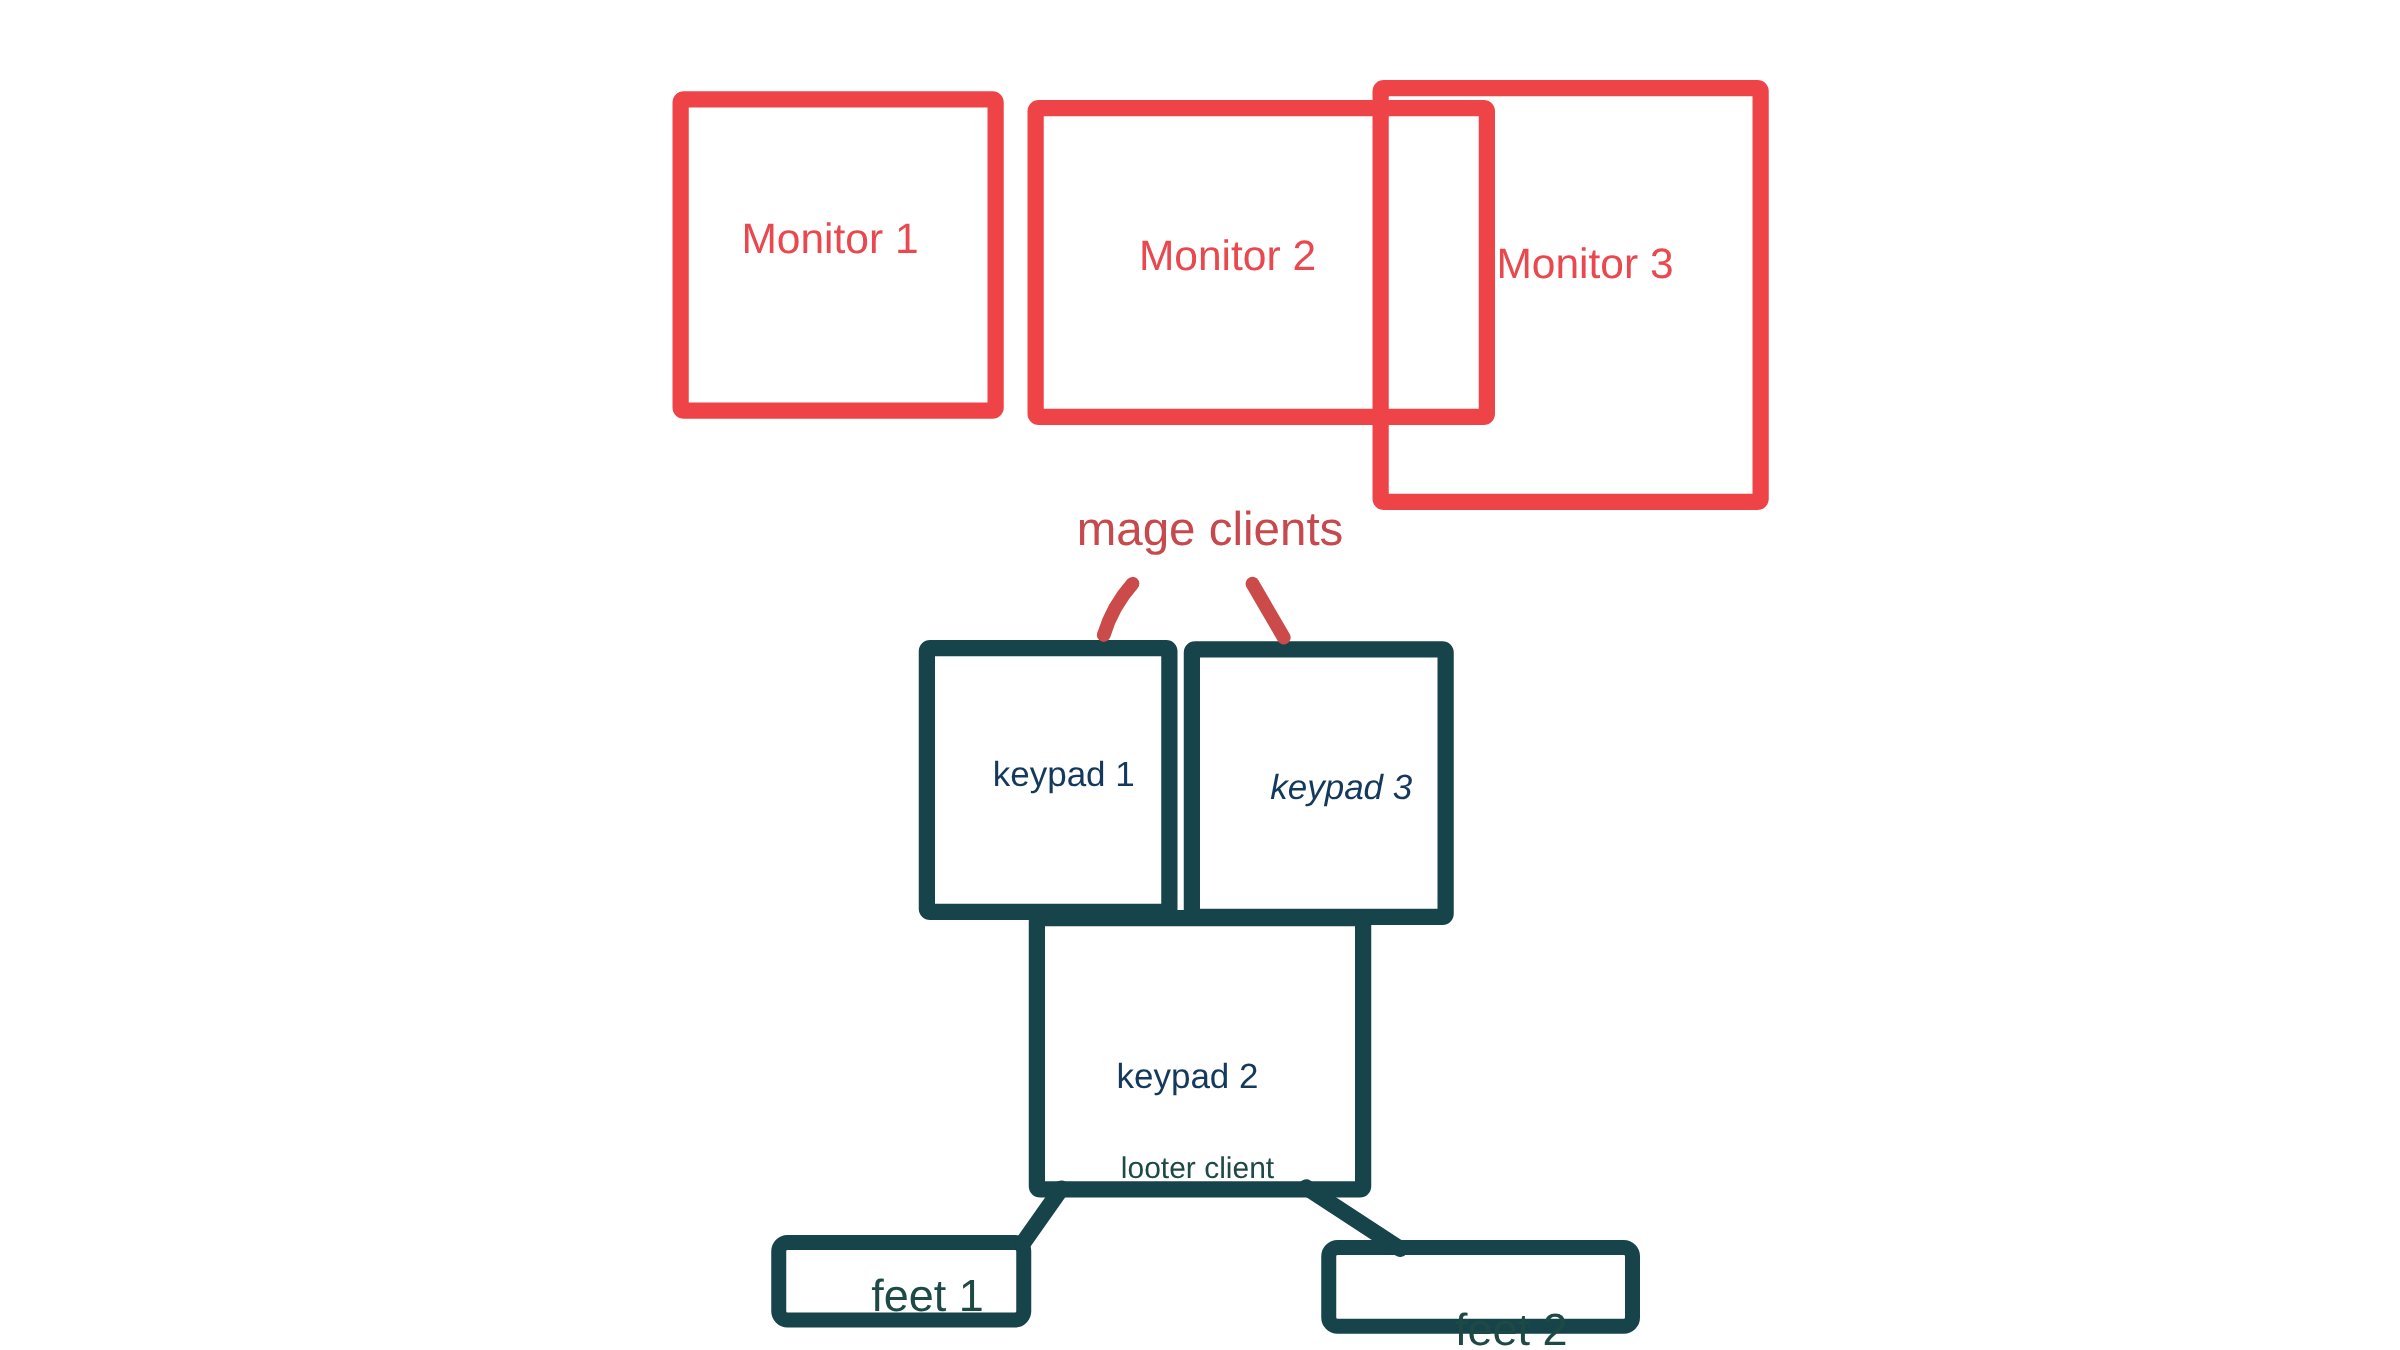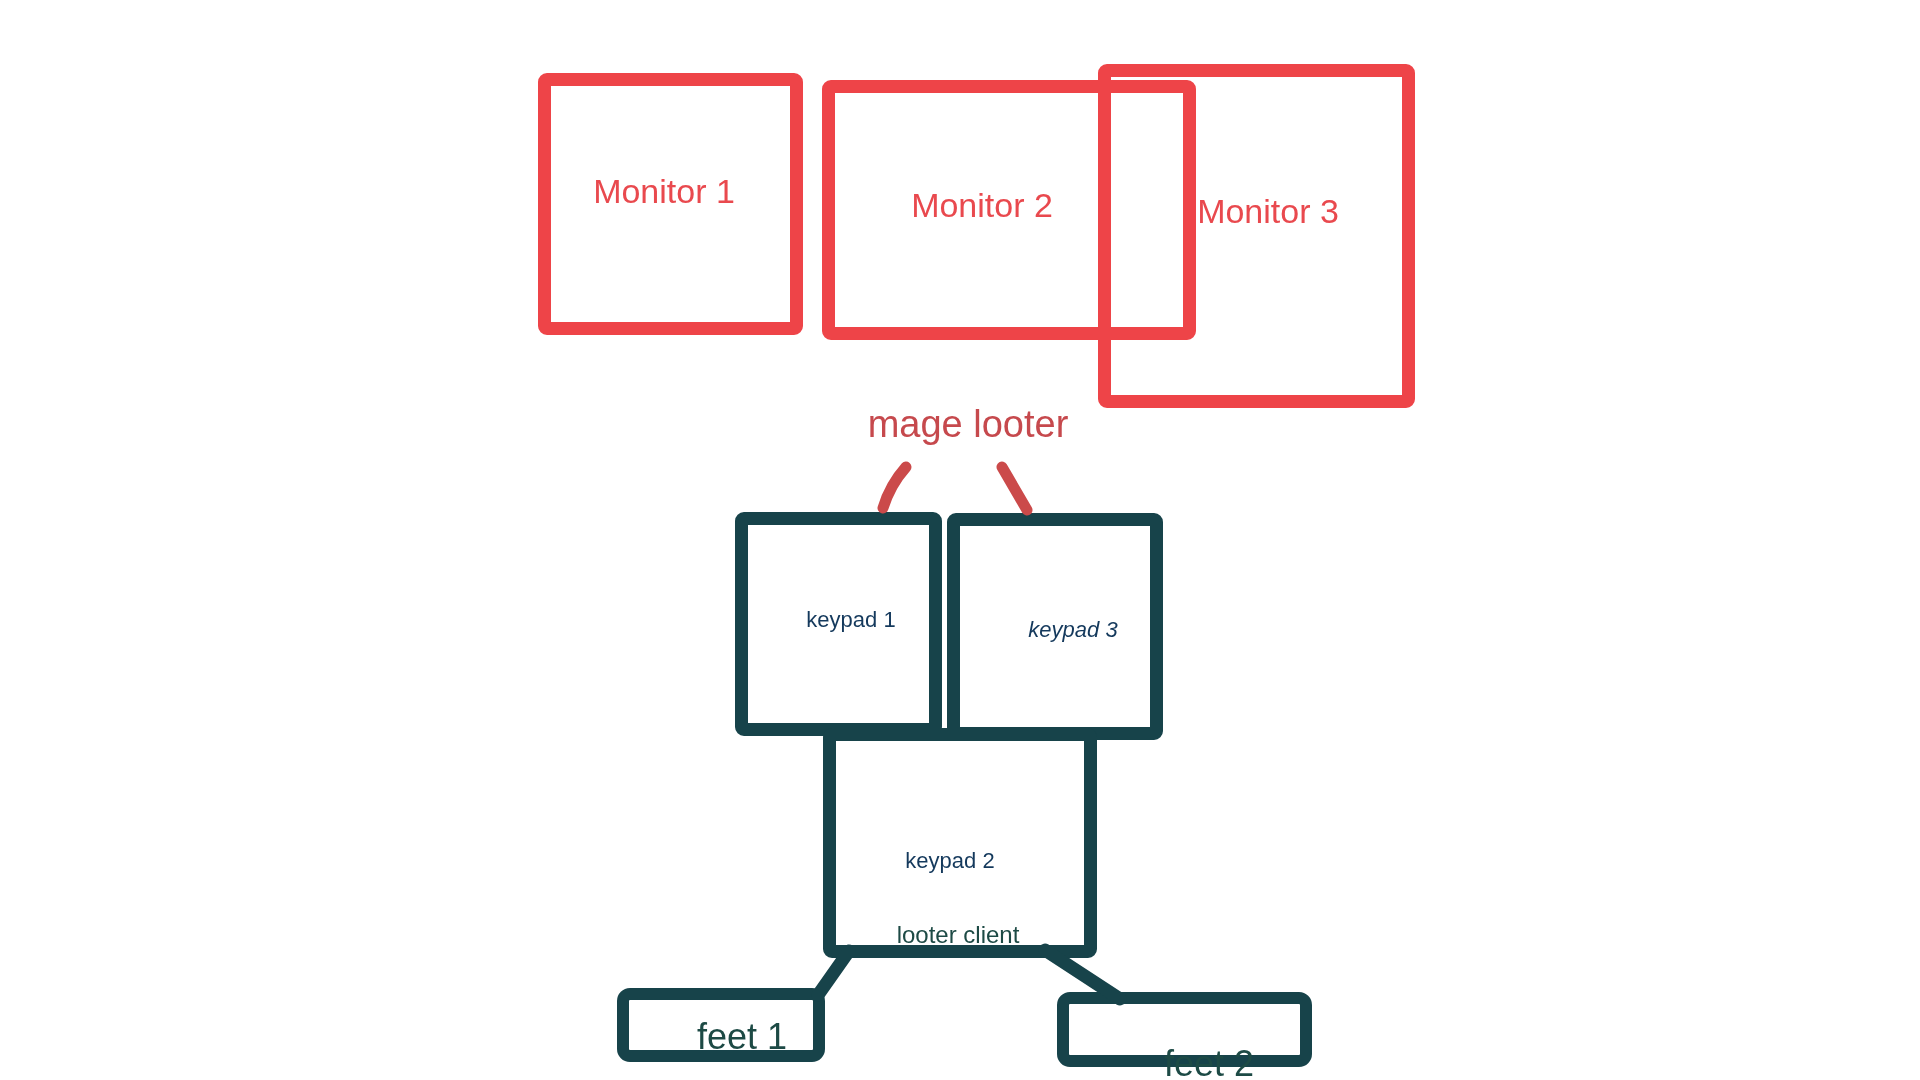--- a/index.html
+++ b/index.html
@@ -42,21 +42,21 @@
     transform: translate(-50%, -50%);
     white-space: nowrap;
     line-height: 1;
   }
   .monitor .lbl {
     color: var(--monitor-label);
     font-size: 34px;
   }
   .keypad .lbl-main {
     color: var(--keypad-label);
-    font-size: 22px;
+    font-size: 28px;
   }
   .keypad .lbl-sub {
     color: var(--teal-label);
     font-size: 24px;
   }
   .feet .lbl {
     color: var(--teal-label);
     font-size: 36px;
   }
   .free-label {
@@ -98,21 +98,21 @@
   </div>
 
   <div class="box monitor" style="left:786px; top:80px; width:374px; height:260px;margin-left:36px;">
     <span class="lbl" style="left:147px; top:112px;">Monitor 2</span>
   </div>
 
   <div class="box monitor" style="left:1098px; top:64px; width:317px; height:344px;">
     <span class="lbl" style="left:157px; top:134px;">Monitor 3</span>
   </div>
 
-  <div class="free-label" style="left:968px; top:424px;">mage looter</div>
+  <div class="free-label" style="left:968px; top:424px;">mage clients</div>
 
   <div class="box keypad" style="left:735px; top:512px; width:207px; height:224px;">
     <span class="lbl lbl-main" style="left:103px; top:95px;">keypad 1</span>
   </div>
 
   <div class="box keypad" style="left:947px; top:513px; width:216px; height:227px;font-style:italic;">
     <span class="lbl lbl-main" style="left:113px; top:104px;">keypad 3</span>
   </div>
 
   <div class="box keypad" style="left:823px; top:728px; width:274px; height:230px;">

